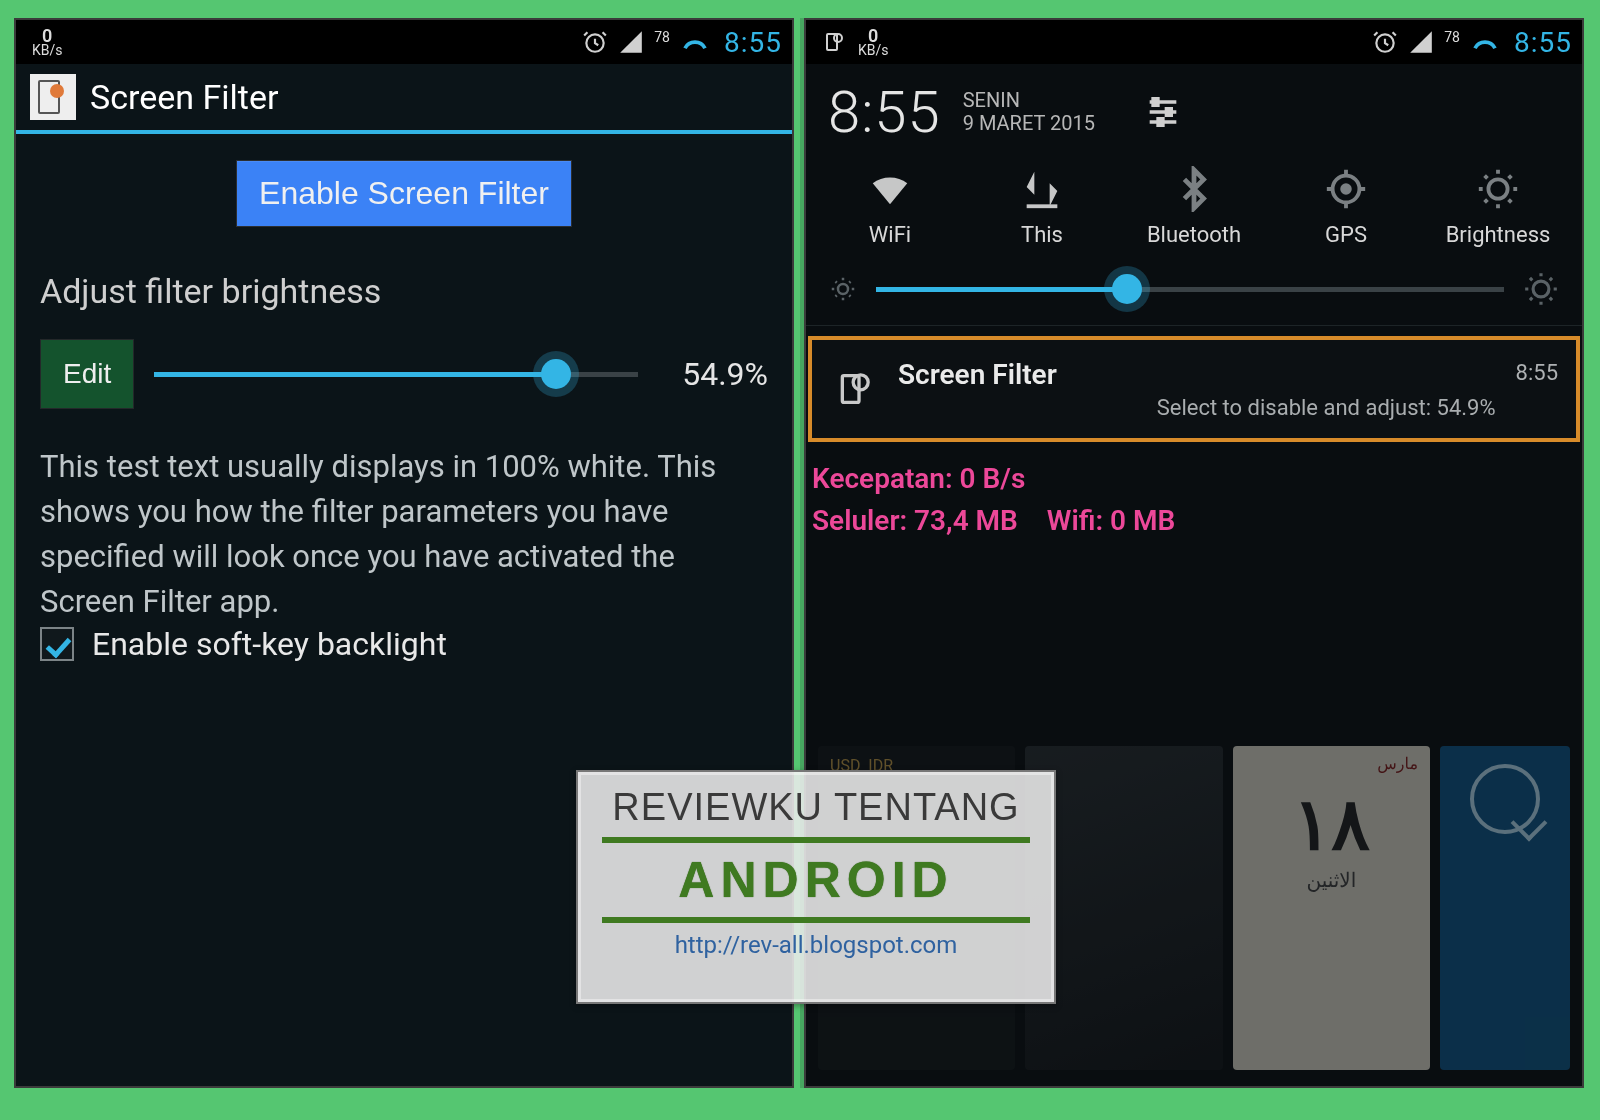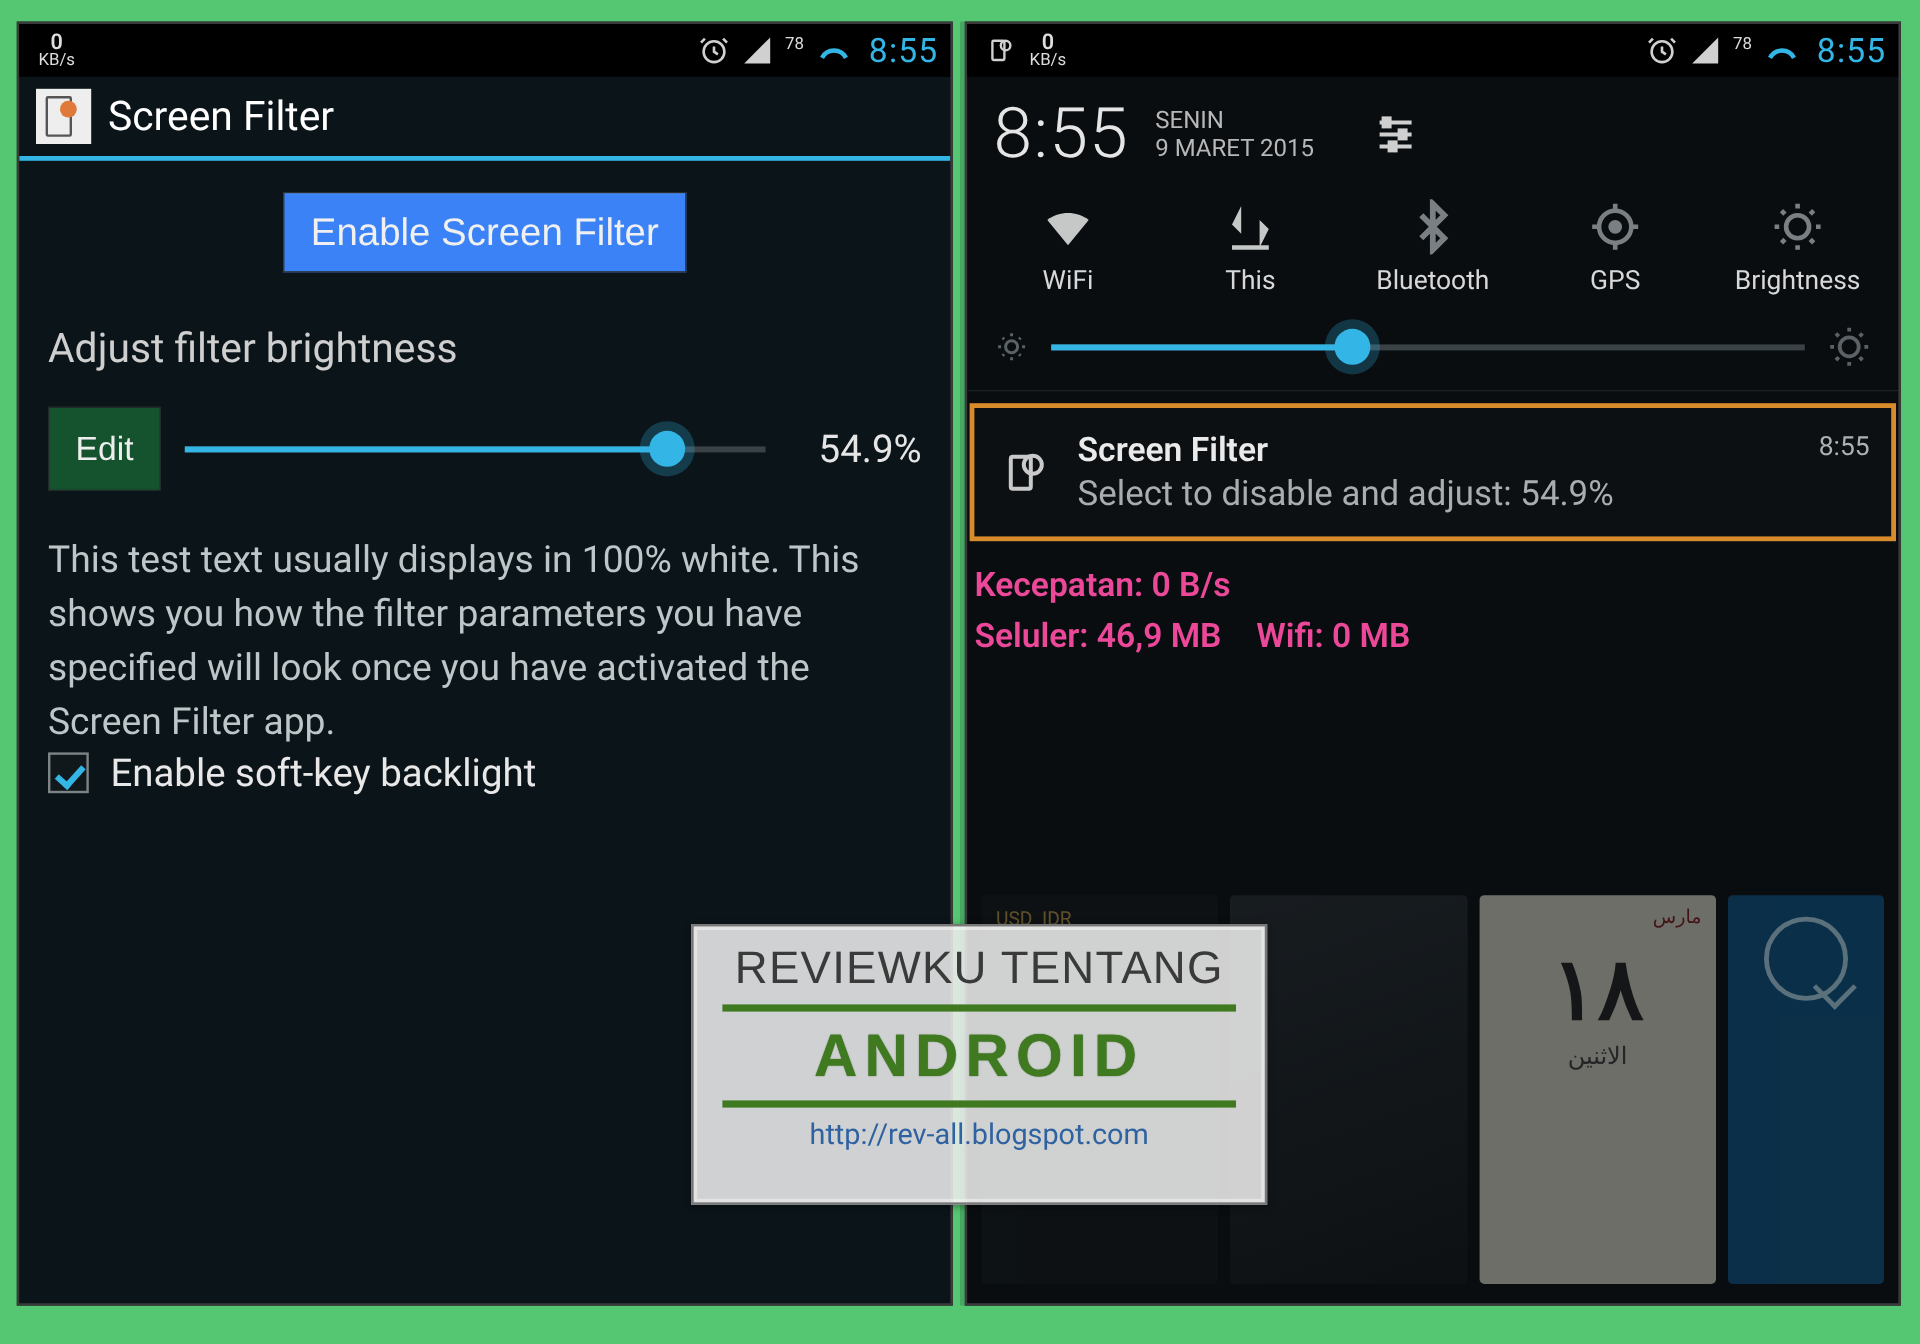--- a/index.html
+++ b/index.html
@@ -131,21 +131,21 @@
   .notif {
     border:4px solid #d78b2a;
     margin: 10px 2px 0 2px;
     padding: 18px 18px 18px 18px;
     display:flex; align-items:center; gap:20px;
     background:rgba(255,255,255,0.015);
   }
   .notif .n-icon { width:48px; display:flex; justify-content:center; }
   .notif .n-body { flex:1; }
   .notif .n-title { color:#eaeaea; font-size:28px; font-weight:600; }
-  .notif .n-sub { color:#a9adaf; font-size:29px; margin-top:4px; }
+  .notif .n-sub { color:#a9adaf; font-size:22px; margin-top:4px;text-align:right; }
   .notif .n-time { color:#aeb1b3; font-size:22px; align-self:flex-start; margin-top:2px; }
   .speed-block { padding: 16px 6px; color:#ec4899; font-size:28px; font-weight:600; line-height:1.5; }
   .speed-block .row2 span { margin-right:22px; }
   .bg-widgets {
     position:absolute; left:0; right:0; bottom:0; height:340px;
     display:flex; gap:10px; padding:0 12px 16px 12px; opacity:0.45;
   }
   .bgw {
     flex:1; background:#1a1f23; border-radius:4px; position:relative; overflow:hidden;
   }
@@ -353,21 +353,21 @@
       <div class="n-body">
         <div class="n-title">Screen Filter</div>
         <div class="n-sub">Select to disable and adjust: 54.9%</div>
       </div>
       <div class="n-time">8:55</div>
     </div>
 
     <div class="speed-block">
       <div>Kecepatan: 0 B/s</div>
       <div class="row2">
-        <span>Seluler: 46,9 MB</span>
+        <span>Seluler: 73,4 MB</span>
         <span>Wifi: 0 MB</span>
       </div>
     </div>
 
     <div class="bg-widgets">
       <div class="bgw curr">
         <span class="chip"><span>USD</span>&nbsp;&nbsp;<span>IDR</span></span>
       </div>
       <div class="bgw photo"></div>
       <div class="bgw cal">

